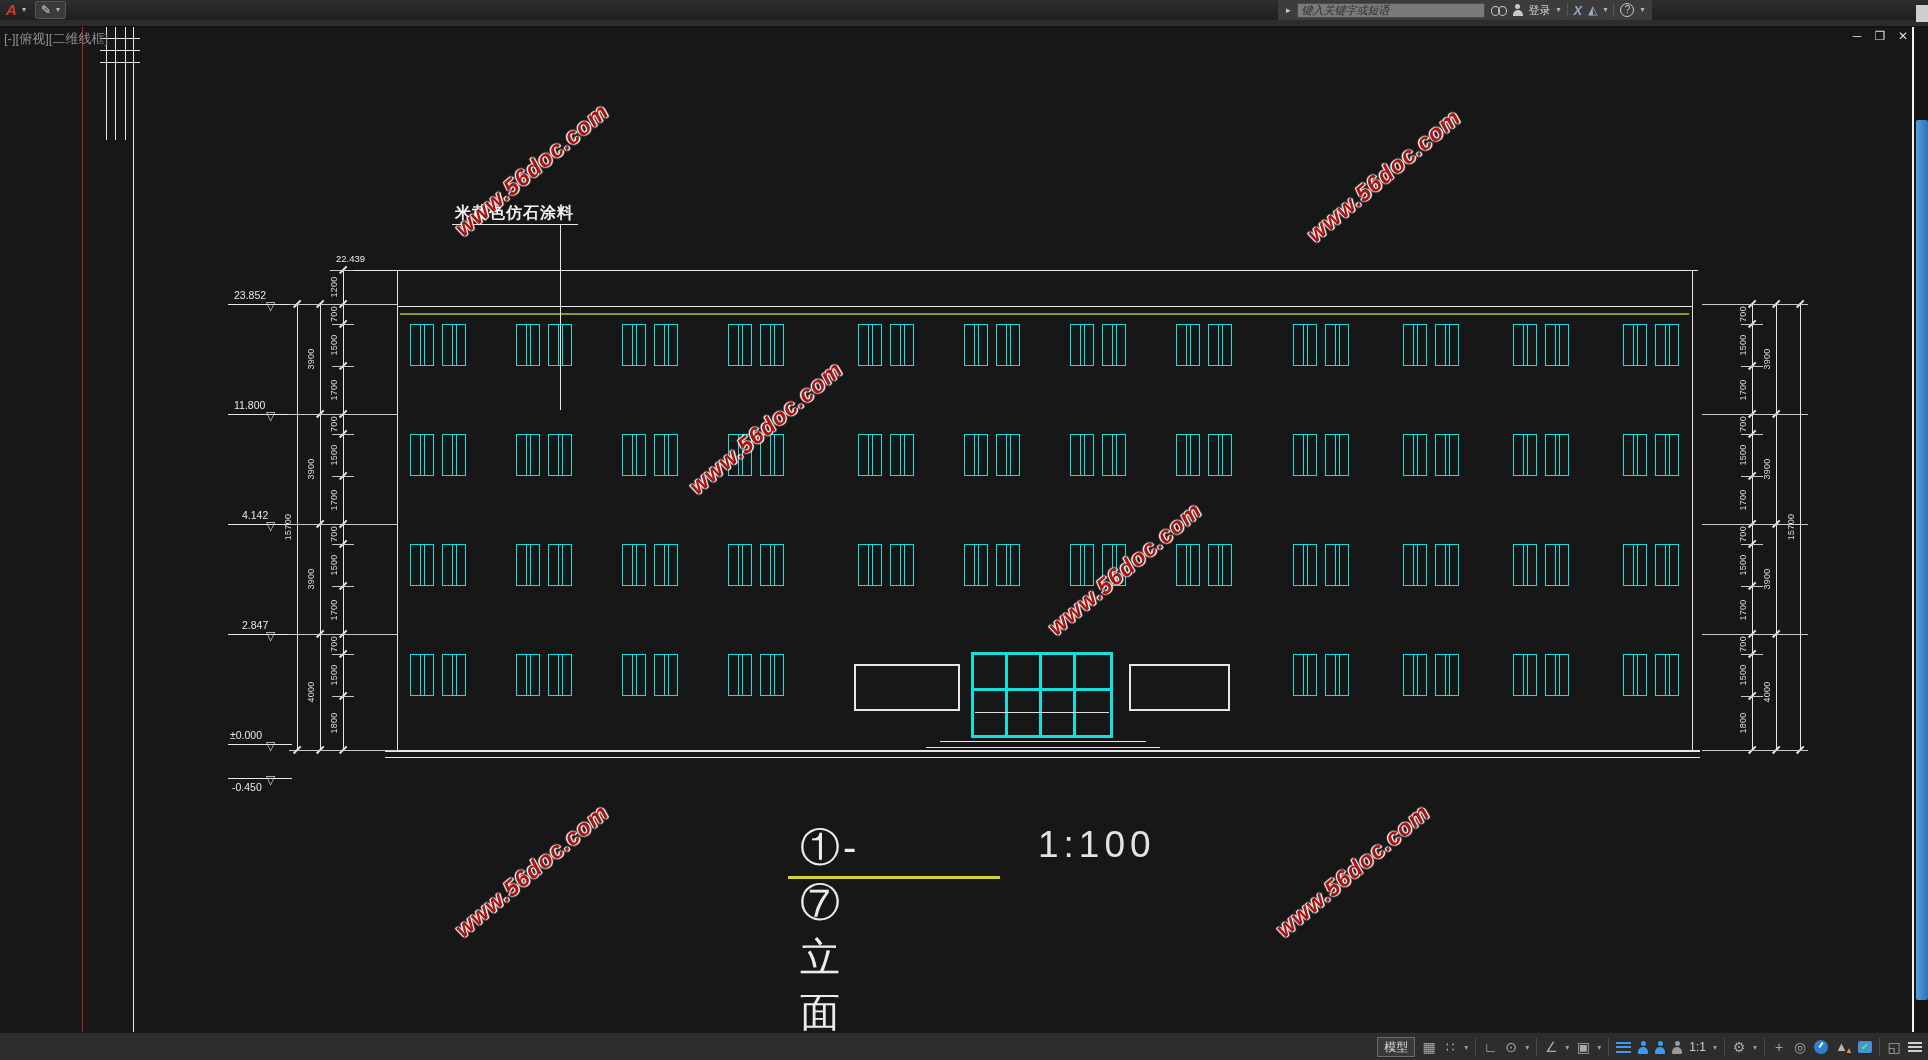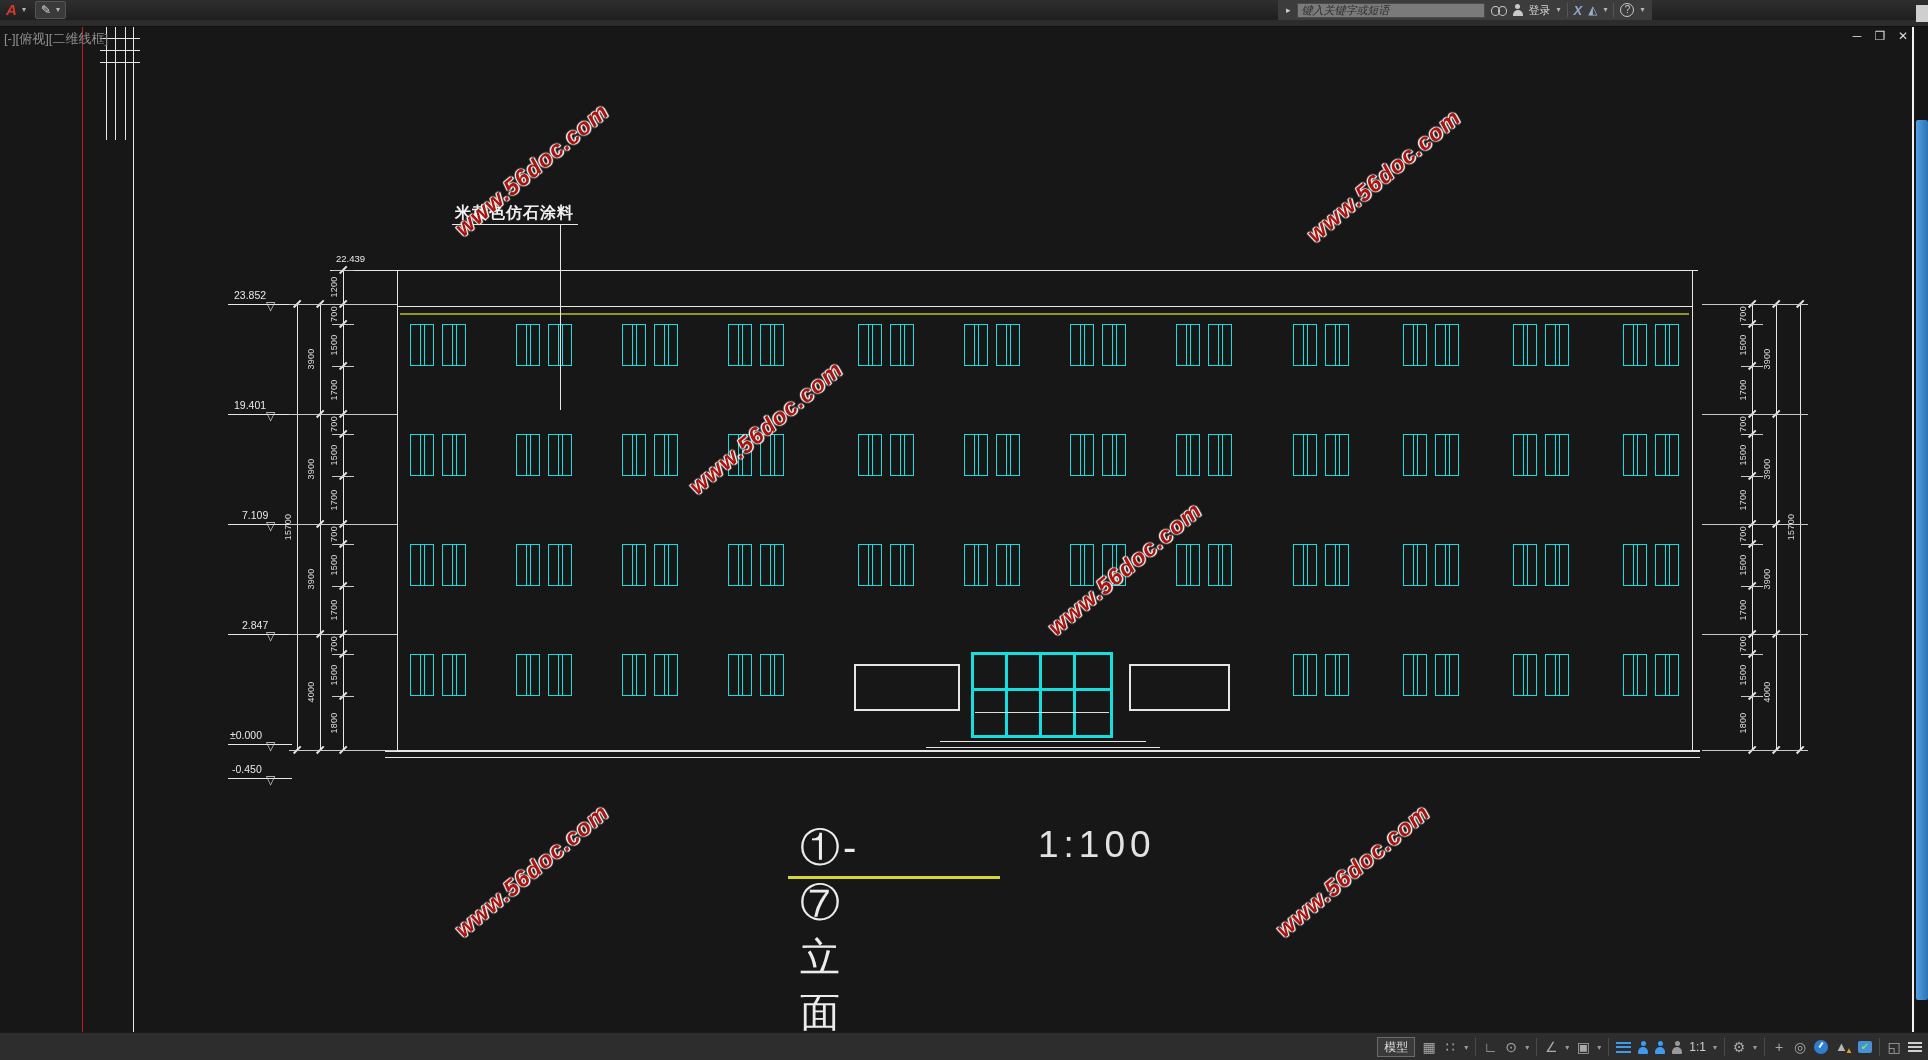--- a/index.html
+++ b/index.html
@@ -250,33 +250,33 @@
         <div style="position: absolute; left: 1073px; top: 655px; width: 3px; height: 80px; background: rgb(21, 222, 222);"></div>
         <div style="position: absolute; left: 974px; top: 688px; width: 136px; height: 3px; background: rgb(21, 222, 222);"></div>
         <div style="position: absolute; left: 975px; top: 712px; width: 134px; height: 1px; background: rgb(221, 221, 221);"></div>
         <div style="position: absolute; left: 940px; top: 741px; width: 206px; height: 1px; background: rgb(230, 230, 230);"></div>
         <div style="position: absolute; left: 926px; top: 747px; width: 234px; height: 1px; background: rgb(230, 230, 230);"></div>
         <div class="elev-label" style="position: absolute; left: 336px; top: 253px; font-size: 9.5px;">22.439</div>
         <div style="position: absolute; left: 330px; top: 270px; width: 67px; height: 1px; background: rgb(230, 230, 230);"></div>
         <div class="elev-label" style="position: absolute; left: 234px; top: 289px; font-size: 10.5px;">23.852</div>
         <div style="position: absolute; left: 228px; top: 304px; width: 64px; height: 1px; background: rgb(230, 230, 230);"></div>
         <div class="tri" style="position: absolute; left: 266px; top: 301px;">▽</div>
-        <div class="elev-label" style="position: absolute; left: 234px; top: 399px; font-size: 10.5px;">19.401</div>
+        <div class="elev-label" style="position: absolute; left: 234px; top: 399px; font-size: 10.5px;">11.800</div>
         <div style="position: absolute; left: 228px; top: 414px; width: 64px; height: 1px; background: rgb(230, 230, 230);"></div>
         <div class="tri" style="position: absolute; left: 266px; top: 411px;">▽</div>
-        <div class="elev-label" style="position: absolute; left: 242px; top: 509px; font-size: 10.5px;">7.109</div>
+        <div class="elev-label" style="position: absolute; left: 242px; top: 509px; font-size: 10.5px;">4.142</div>
         <div style="position: absolute; left: 228px; top: 524px; width: 64px; height: 1px; background: rgb(230, 230, 230);"></div>
         <div class="tri" style="position: absolute; left: 266px; top: 521px;">▽</div>
         <div class="elev-label" style="position: absolute; left: 242px; top: 619px; font-size: 10.5px;">2.847</div>
         <div style="position: absolute; left: 228px; top: 634px; width: 64px; height: 1px; background: rgb(230, 230, 230);"></div>
         <div class="tri" style="position: absolute; left: 266px; top: 631px;">▽</div>
         <div class="elev-label" style="position: absolute; left: 230px; top: 729px; font-size: 10.5px;">±0.000</div>
         <div style="position: absolute; left: 228px; top: 744px; width: 64px; height: 1px; background: rgb(230, 230, 230);"></div>
         <div class="tri" style="position: absolute; left: 266px; top: 741px;">▽</div>
-        <div class="elev-label" style="position: absolute; left: 232px; top: 763px; font-size: 10.5px;">-0.450</div>
+        <div class="elev-label" style="position: absolute; left: 232px; top: 781px; font-size: 10.5px;">-0.450</div>
         <div style="position: absolute; left: 228px; top: 778px; width: 64px; height: 1px; background: rgb(230, 230, 230);"></div>
         <div class="tri" style="position: absolute; left: 266px; top: 775px;">▽</div>
         <div style="position: absolute; left: 343px; top: 270px; width: 1px; height: 480px; background: rgb(230, 230, 230);"></div>
         <div style="position: absolute; left: 338px; top: 269px; width: 10px; height: 1.5px; background: rgb(230, 230, 230); transform: rotate(-45deg);"></div>
         <div style="position: absolute; left: 332px; top: 270px; width: 22px; height: 1px; background: rgb(201, 201, 201);"></div>
         <div style="position: absolute; left: 338px; top: 303px; width: 10px; height: 1.5px; background: rgb(230, 230, 230); transform: rotate(-45deg);"></div>
         <div style="position: absolute; left: 332px; top: 304px; width: 22px; height: 1px; background: rgb(201, 201, 201);"></div>
         <div style="position: absolute; left: 338px; top: 323px; width: 10px; height: 1.5px; background: rgb(230, 230, 230); transform: rotate(-45deg);"></div>
         <div style="position: absolute; left: 332px; top: 324px; width: 22px; height: 1px; background: rgb(201, 201, 201);"></div>
         <div style="position: absolute; left: 338px; top: 365px; width: 10px; height: 1.5px; background: rgb(230, 230, 230); transform: rotate(-45deg);"></div>

